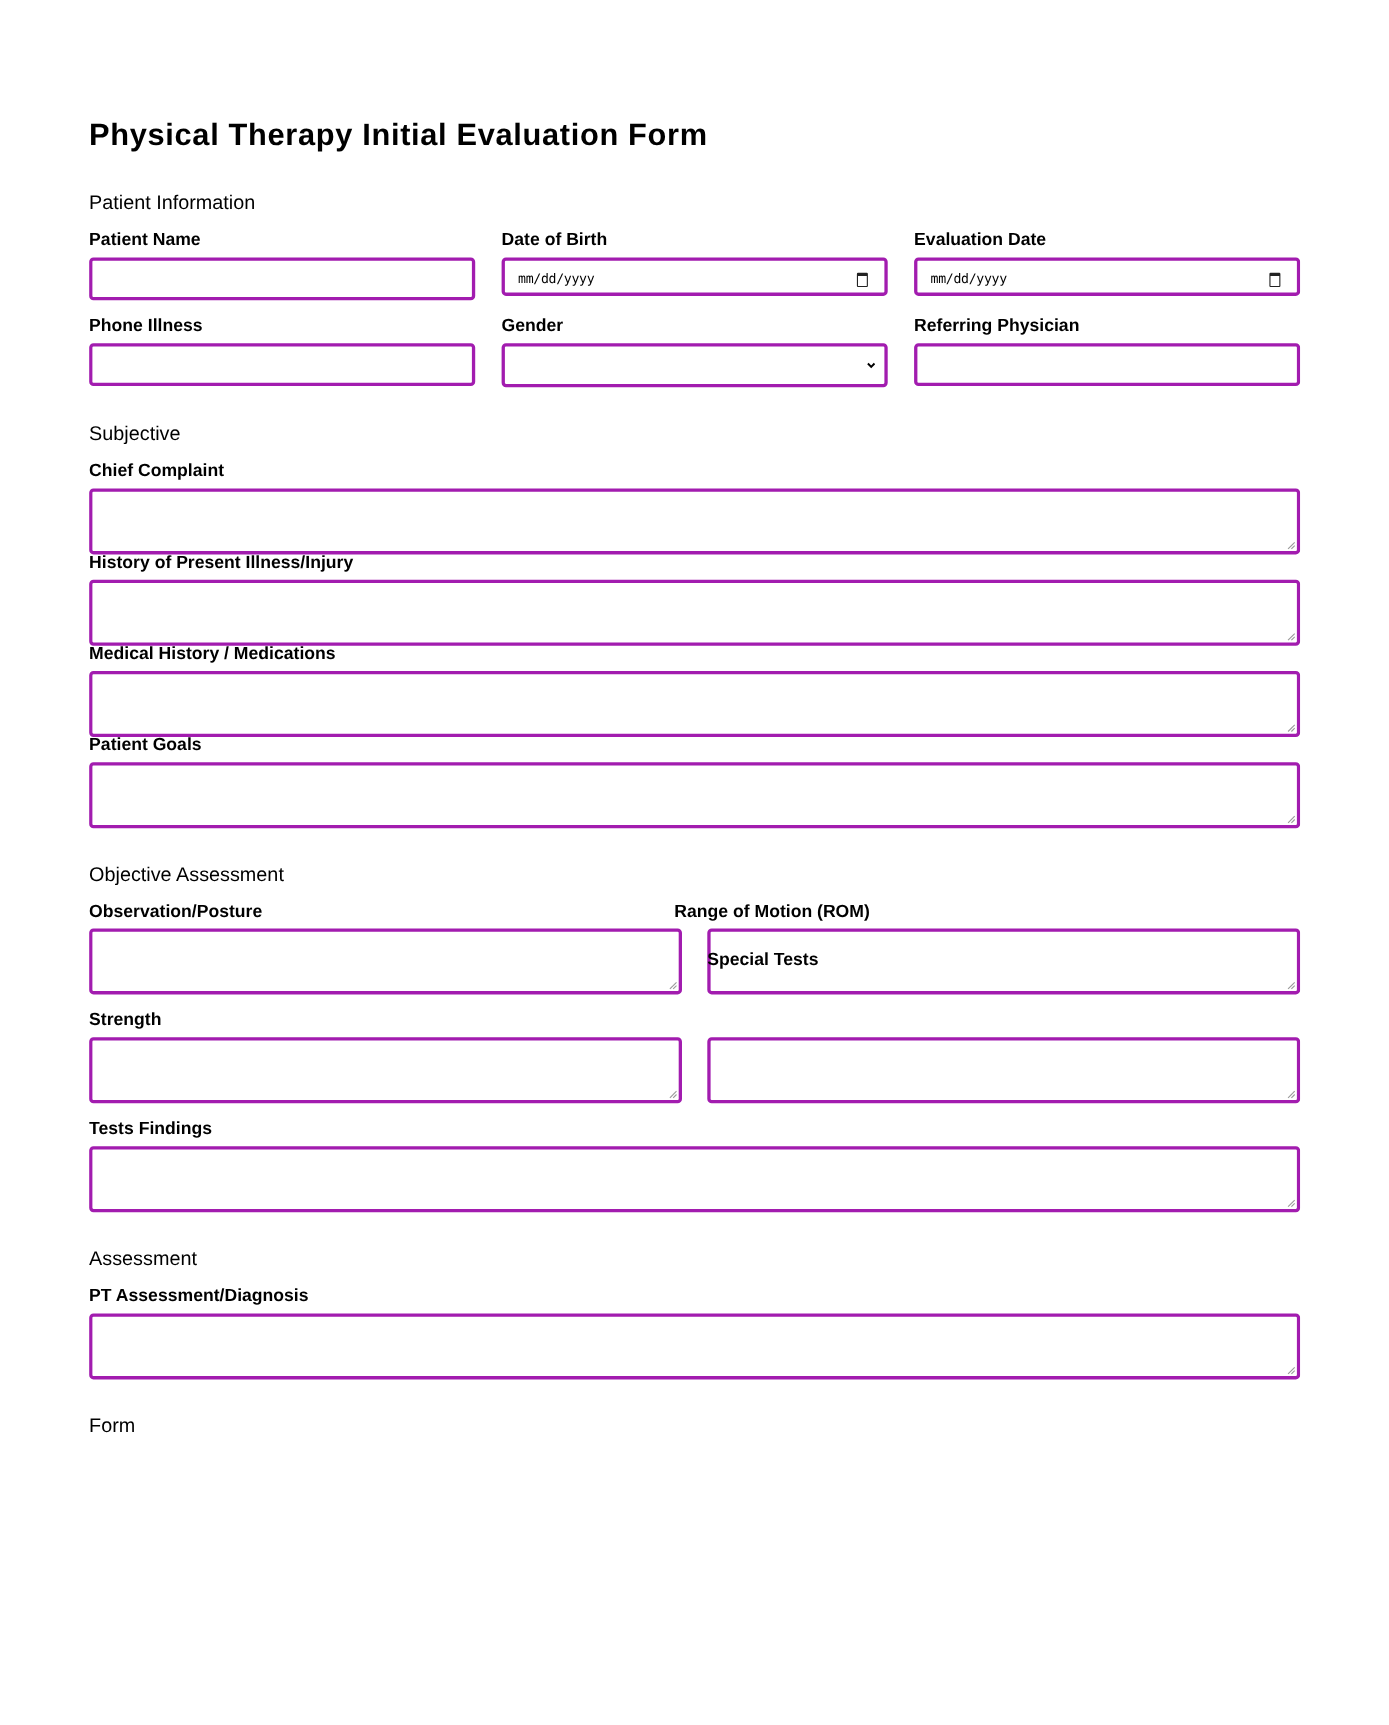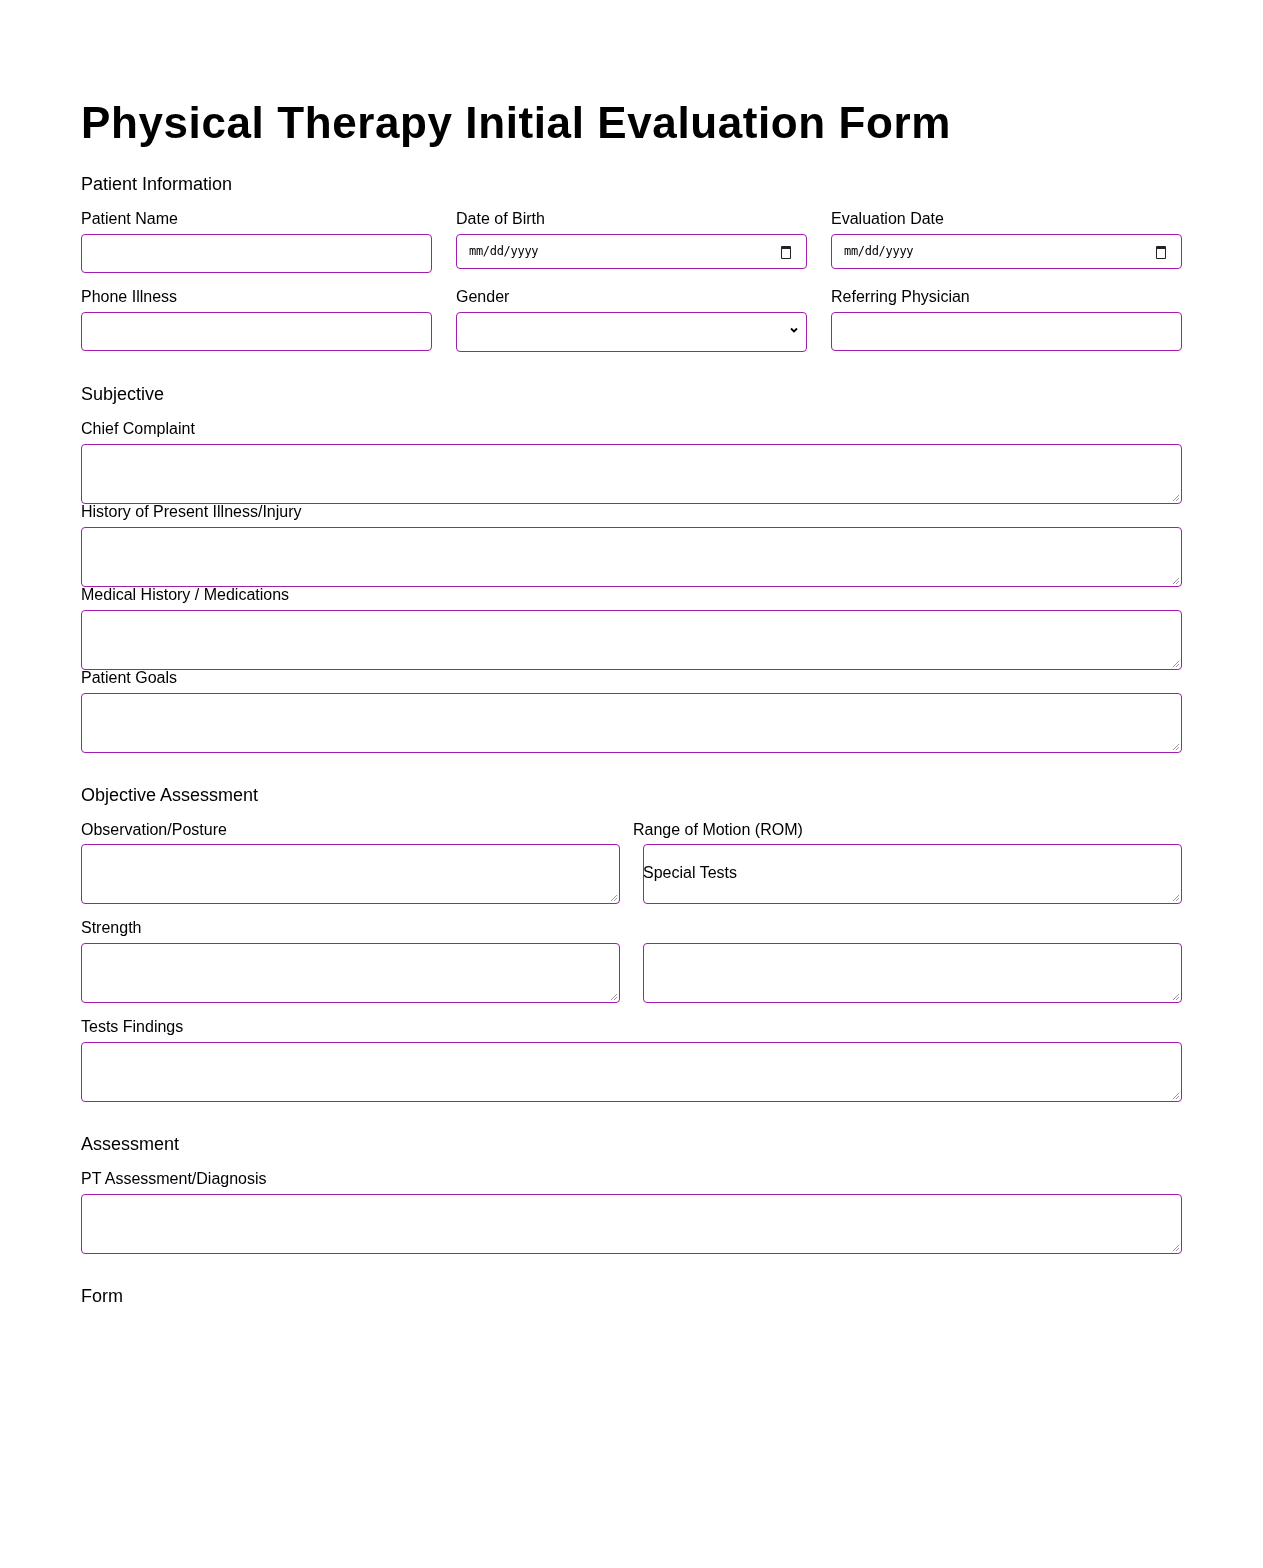--- a/index.html
+++ b/index.html
@@ -3,32 +3,32 @@
   <meta charset="utf-8">
   <style>
     html, body { margin: 0; padding: 0; background: #ffffff; }
     body {
       width: 1263px; height: 1568px; overflow: hidden; position: relative;
       font-family: "Liberation Sans", sans-serif; color: #000;
     }
     .page { position: absolute; left: 81px; top: 0; width: 1101px; height: 1303px; overflow: hidden; }
     h1 {
       position: absolute; left: 0; top: 103px; margin: 0;
-      font-size: 44px; font-weight: bold; letter-spacing: 0.6px; line-height: 40px;
+      font-size: 28px; font-weight: bold; letter-spacing: 0.6px; line-height: 40px;
     }
     .section-title {
       position: absolute; left: 0; margin: 0;
       font-size: 18px; font-weight: normal; line-height: 22px;
     }
     .label {
-      position: absolute; font-size: 16px; line-height: 20px; white-space: nowrap;
+      position: absolute; font-size: 16px; line-height: 20px; white-space: nowrap; font-weight: bold;
     }
     .field {
       position: absolute; box-sizing: border-box;
-      border: 1px solid #a21caf; border-radius: 4px; background: #fff;
+      border: 3px solid #a21caf; border-radius: 4px; background: #fff;
     }
     .date-text {
       position: absolute; left: 12px; top: 9px;
       font-family: "DejaVu Sans Mono", monospace; font-size: 12px; color: #000; letter-spacing: -0.3px;
     }
     .cal-icon {
       position: absolute; right: 15px; top: 11px; width: 8px; height: 9px;
       border: 1.5px solid #222; border-top-width: 3px; border-radius: 1px;
     }
     .chev-icon {
@@ -111,21 +111,21 @@
   <div class="section-title" style="top:784px">Objective Assessment</div>
 
   <div class="label" style="left:0;top:820px">Observation/Posture</div>
   <div class="field" style="left:0;top:844px;width:539px;height:60px">
     <svg class="resize-icon" viewBox="0 0 9 9">
         <line x1="8" y1="2" x2="2" y2="8" stroke="#999" stroke-width="1"></line>
         <line x1="8" y1="5" x2="5" y2="8" stroke="#999" stroke-width="1"></line>
       </svg>
   </div>
 
-  <div class="label" style="left:552px;top:820px">Range of Motion (ROM)</div>
+  <div class="label" style="left:532px;top:820px">Range of Motion (ROM)</div>
   <div class="field" style="left:562px;top:844px;width:539px;height:60px">
     <svg class="resize-icon" viewBox="0 0 9 9">
         <line x1="8" y1="2" x2="2" y2="8" stroke="#999" stroke-width="1"></line>
         <line x1="8" y1="5" x2="5" y2="8" stroke="#999" stroke-width="1"></line>
       </svg>
   </div>
 
   <div class="label" style="left:0;top:918px">Strength</div>
   <div class="field" style="left:0;top:943px;width:539px;height:60px">
     <svg class="resize-icon" viewBox="0 0 9 9">

